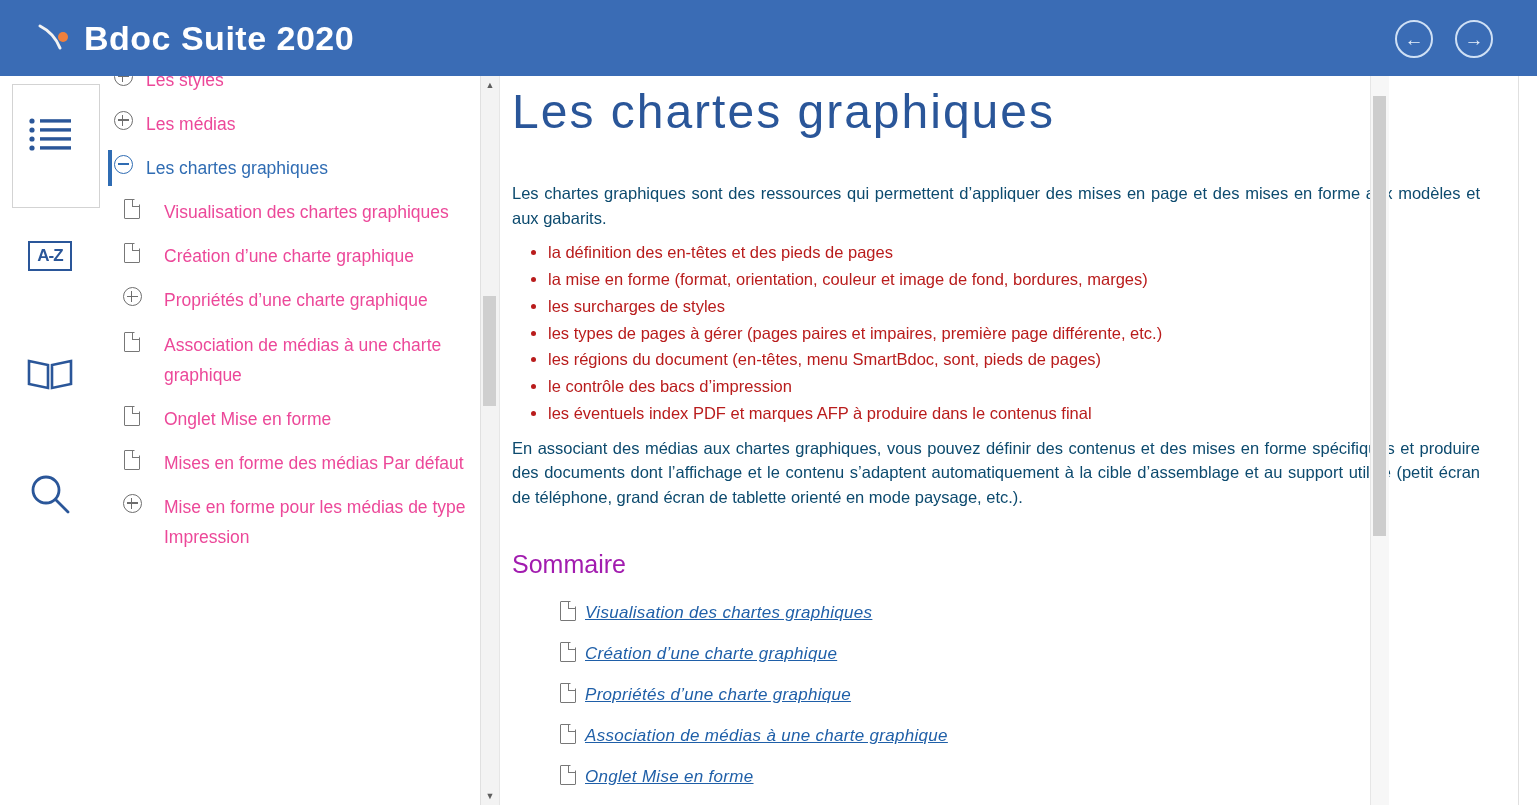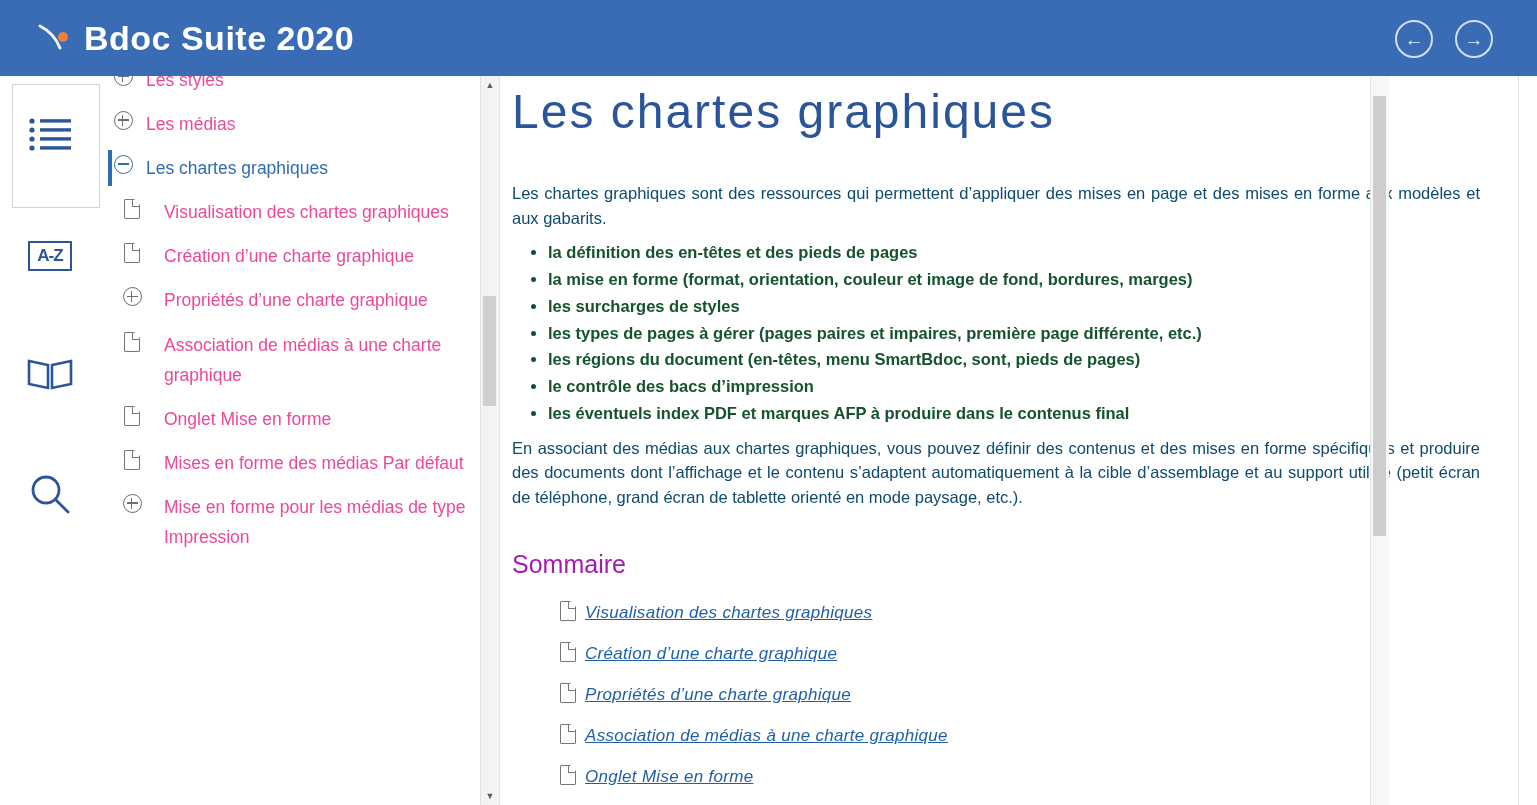--- a/index.html
+++ b/index.html
@@ -254,23 +254,22 @@
     text-align: justify;
   }
   .para b { font-weight: bold; }
   ul.bullets {
     margin: 6px 0 10px 0;
     padding-left: 36px;
   }
   ul.bullets li {
     font-size: 16.5px;
     line-height: 1.5;
-    color: #14532d;
+    color: #b91c1c;
     margin-bottom: 2px;
-    font-weight: bold;
   }
   h2.sommaire {
     color: #a21caf;
     font-size: 25px;
     font-weight: normal;
     margin: 40px 0 22px 0;
   }
   .summary-link {
     display: flex;
     align-items: center;

